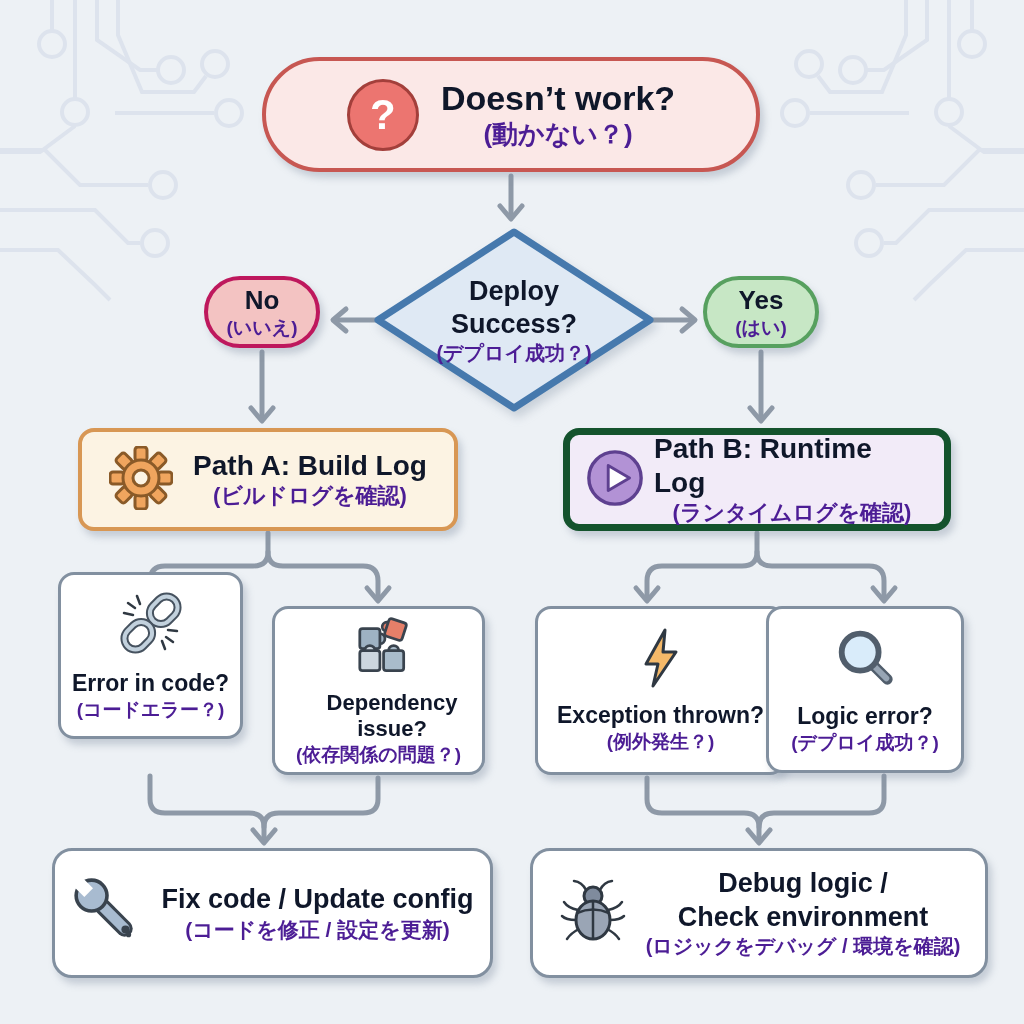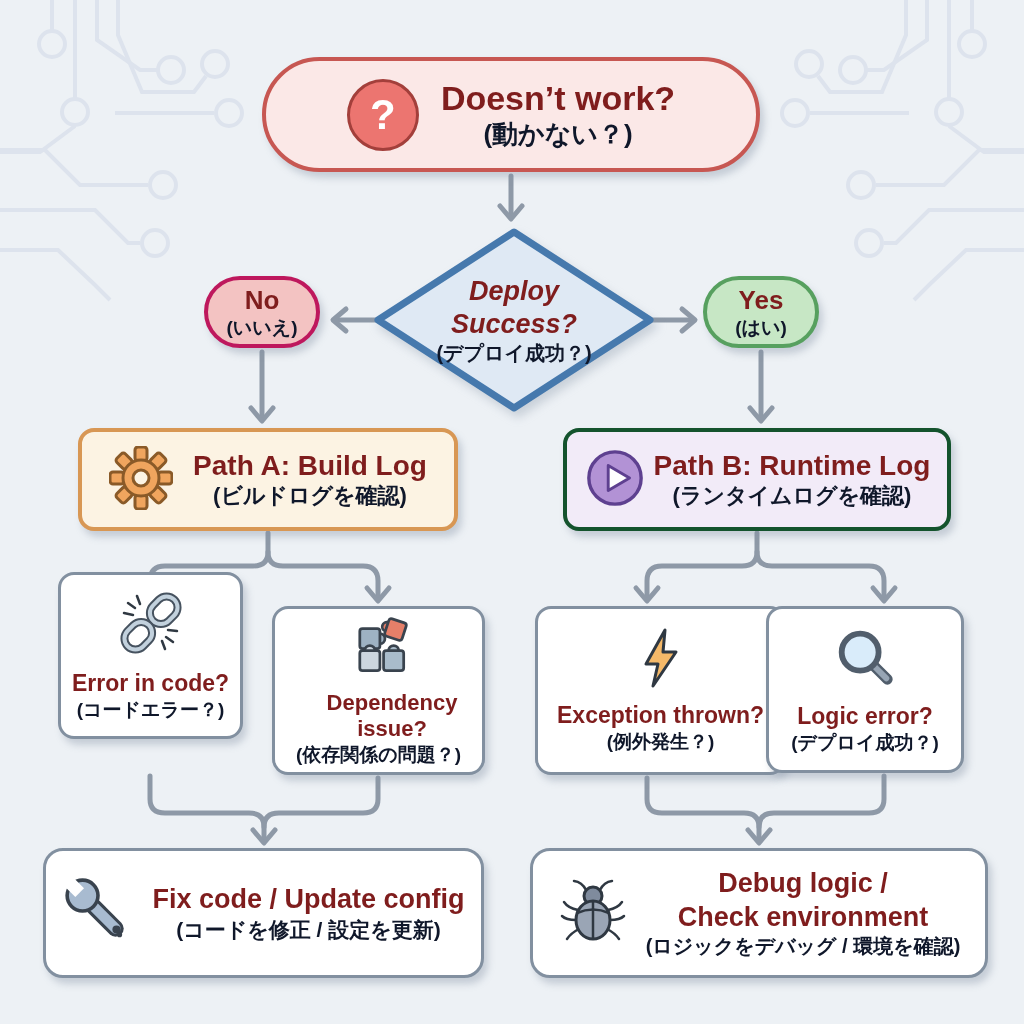--- a/index.html
+++ b/index.html
@@ -6,68 +6,68 @@
   body{
     width:1024px;height:1024px;position:relative;overflow:hidden;
     background:#edf1f5;
     font-family:"Liberation Sans","DejaVu Sans",sans-serif;
     color:#1f2835;
   }
   .layer{position:absolute;left:0;top:0;width:1024px;height:1024px;}
   .node{position:absolute;box-sizing:border-box;display:flex;align-items:center;justify-content:center;}
   .soft-shadow{box-shadow:4px 6px 7px rgba(135,148,165,0.38);}
   .tcol{display:flex;flex-direction:column;align-items:center;line-height:1.22;}
-  .t-en{font-weight:bold;color:#7f1d1d;}
-  .t-jp{font-weight:bold;color:#0f172a;}
+  .t-en{font-weight:bold;color:#0f172a;}
+  .t-jp{font-weight:bold;color:#4c1d95;}
 
   
   .capsule{left:262px;top:57px;width:498px;height:115px;border-radius:58px;
     background:#fbe8e7;border:4px solid #c75752;gap:22px;}
   .capsule .t-en{font-size:34px;}
   .capsule .t-jp{font-size:26px;}
   .q-circle{width:66px;height:66px;border-radius:50%;background:#ec7570;border:3px solid #a33f3b;
     color:#ffffff;font-weight:bold;font-size:42px;display:flex;align-items:center;justify-content:center;flex:0 0 auto;}
 
   
   .diamond-wrap{left:368px;top:222px;width:292px;height:196px;}
   .diamond-wrap svg{position:absolute;left:0;top:0;filter:drop-shadow(4px 6px 5px rgba(135,148,165,0.35));}
   .diamond-text{position:relative;z-index:2;}
-  .diamond-wrap .t-en{font-size:27px;font-style:italic;}
+  .diamond-wrap .t-en{font-size:27px;}
   .diamond-wrap .t-jp{font-size:20px;}
 
   
   .pill{width:116px;height:72px;border-radius:36px;}
   .pill .t-en{font-size:26px;}
   .pill .t-jp{font-size:19px;}
   .pill-no{left:204px;top:276px;background:#f3c3c2;border:4px solid #be185d;}
   .pill-yes{left:703px;top:276px;background:#c7e7c5;border:4px solid #57a05f;}
 
   
   .banner{height:103px;border-radius:16px;gap:20px;padding:0 14px;}
   .banner .t-en{font-size:28px;}
   .banner .t-jp{font-size:22px;}
   .banner-a{left:78px;top:428px;width:380px;background:#fcf3e3;border:4px solid #d89754;}
-  .banner-b{left:563px;top:428px;width:388px;background:#f2ebf8;border:4px solid #14532d;gap:8px;}
+  .banner-b{left:563px;top:428px;width:388px;background:#f2ebf8;border:7px solid #14532d;gap:8px;}
 
   
   .check{background:#ffffff;border:3.5px solid #8290a0;border-radius:16px;flex-direction:column;padding:6px 4px;}
   .check .t-en{font-size:23px;}
   .check .t-jp{font-size:19px;}
   .check .icon-slot{margin-bottom:8px;}
   .check-1{left:58px;top:572px;width:185px;height:167px;}
   .check-2{left:272px;top:606px;width:213px;height:169px;}
   .check-2 .t-en{font-size:22px;margin-left:27px;}
   .check-3{left:535px;top:606px;width:251px;height:169px;}
   .check-4{left:766px;top:606px;width:198px;height:167px;}
 
   
   .action{background:#ffffff;border:3.5px solid #8290a0;border-radius:20px;gap:18px;padding:0 10px;}
   .action .t-en{font-size:27px;}
   .action .t-jp{font-size:21px;}
-  .action-a{left:43px;top:848px;width:441px;height:130px;}
+  .action-a{left:52px;top:848px;width:441px;height:130px;}
   .action-b{left:530px;top:848px;width:458px;height:130px;}
   .action-b .t-jp{font-size:20px;}
   .action .tcol{line-height:1.25;}
 </style>
 </head>
 <body>
 
 <svg class="layer" width="1024" height="1024" viewBox="0 0 1024 1024" aria-hidden="true">
   <g id="circ" fill="none" stroke="#dde3ed" stroke-width="4">
     <path d="M52,0 V30"></path>

